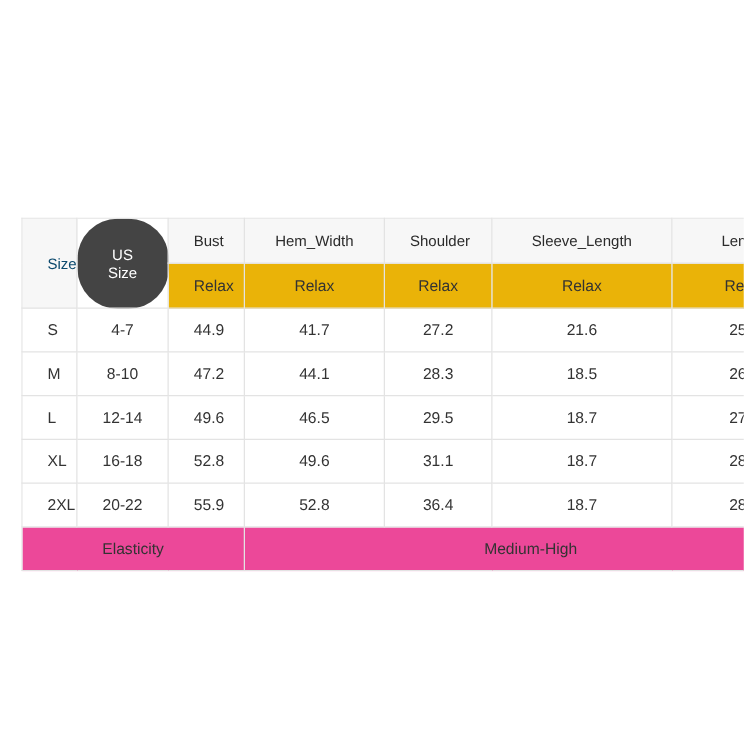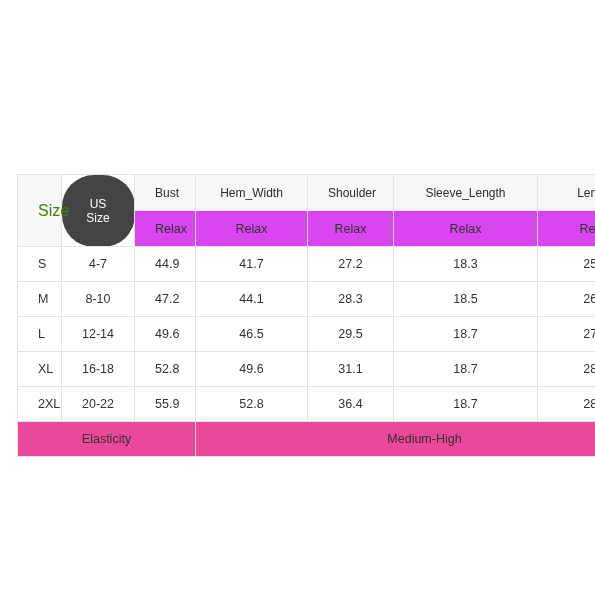--- a/index.html
+++ b/index.html
@@ -77,34 +77,34 @@
   th.head-group {
     background: #f7f7f7;
     font-weight: bold;
     font-size: 12px;
     color: #2b2b2b;
   }
 
   th.head-rowspan {
     background: #f7f7f7;
     font-weight: bold;
-    font-size: 16px;
-    color: #4d7c0f;
+    font-size: 12px;
+    color: #0c4a6e;
   }
 
   th.head-dark {
     background: #444444;
     color: #ffffff;
     font-weight: bold;
     font-size: 12px;
     border-radius: 32px;
   }
 
   td.subhead {
-    background: #d946ef;
+    background: #eab308;
     font-size: 12.5px;
     color: #333333;
     height: 36px;
   }
 
   tbody tr td { height: 35px; }
 
   td.cell-size,
   td.cell-us { color: #333333; }
 
@@ -151,21 +151,21 @@
         </tr>
       </thead>
 
       <tbody>
         <tr>
           <td class="cell-size">S</td>
           <td class="cell-us">4-7</td>
           <td>44.9</td>
           <td>41.7</td>
           <td>27.2</td>
-          <td>18.3</td>
+          <td>21.6</td>
           <td>25.6</td>
         </tr>
         <tr>
           <td class="cell-size">M</td>
           <td class="cell-us">8-10</td>
           <td>47.2</td>
           <td>44.1</td>
           <td>28.3</td>
           <td>18.5</td>
           <td>26.4</td>

